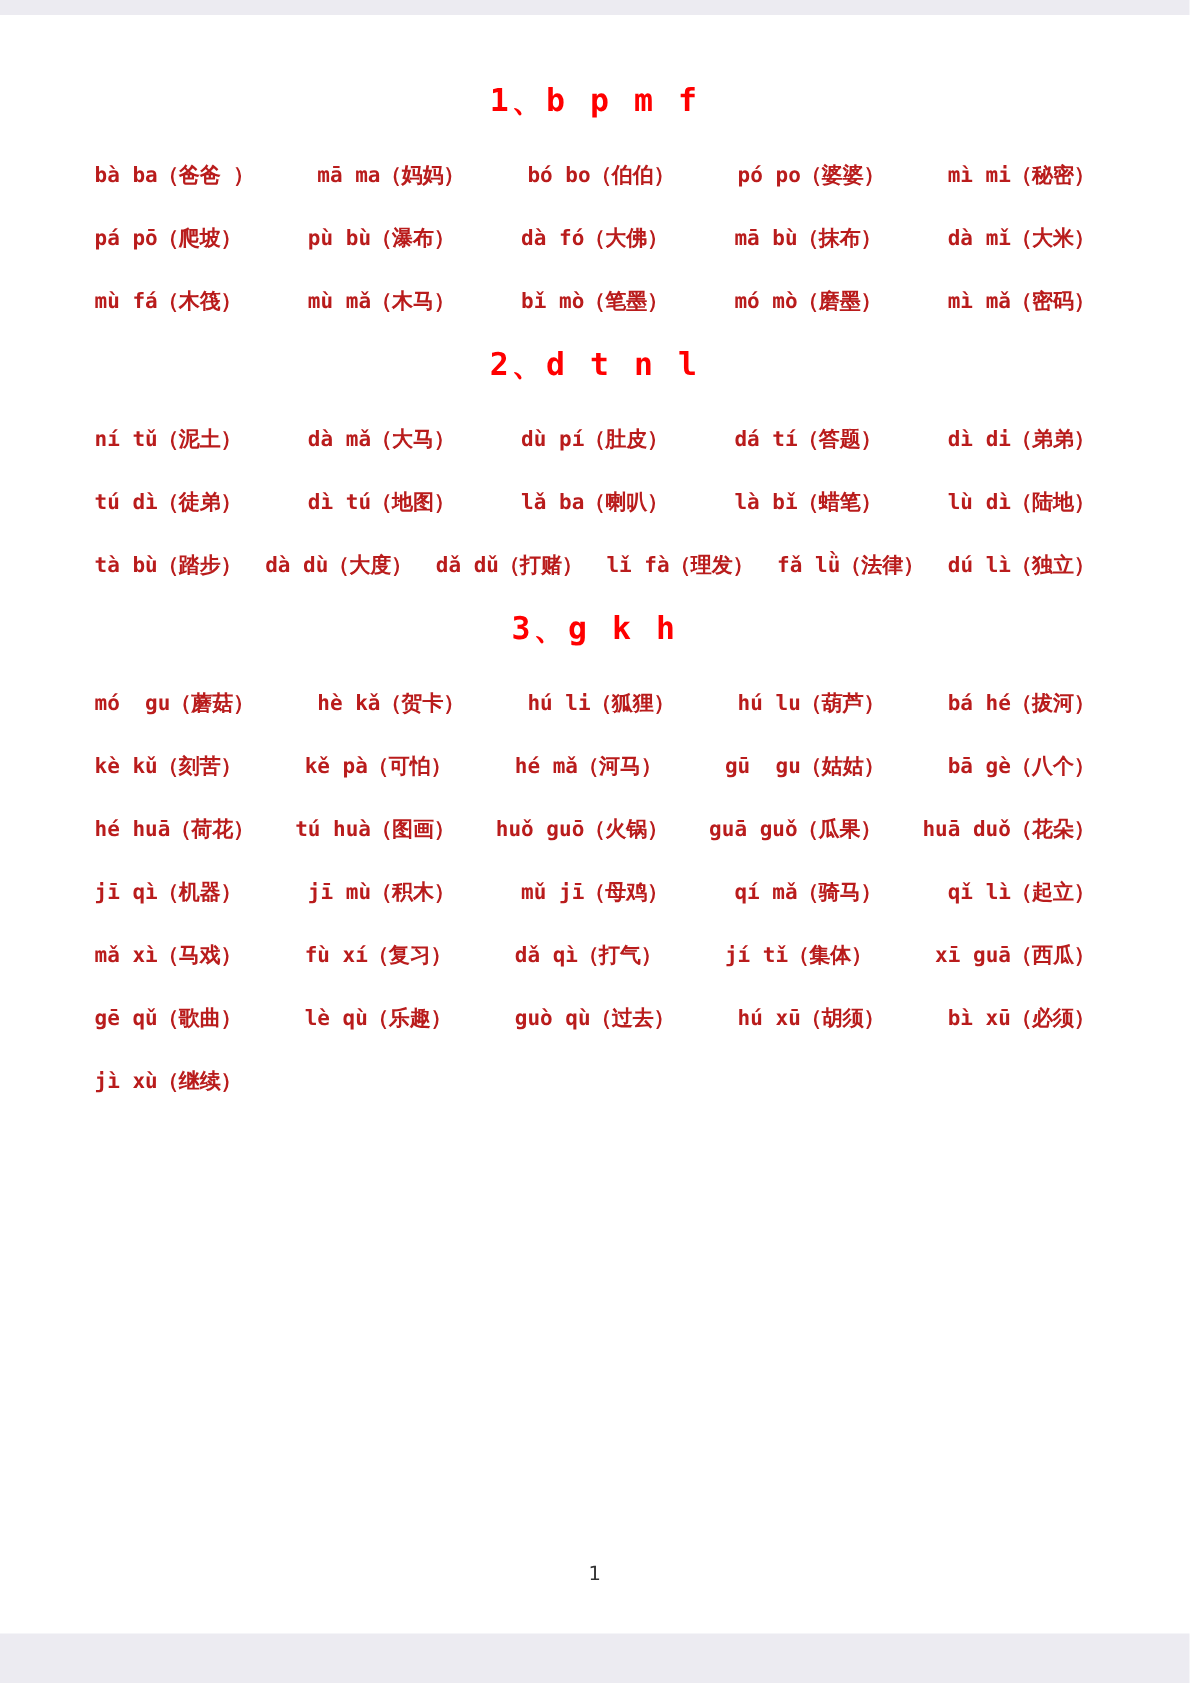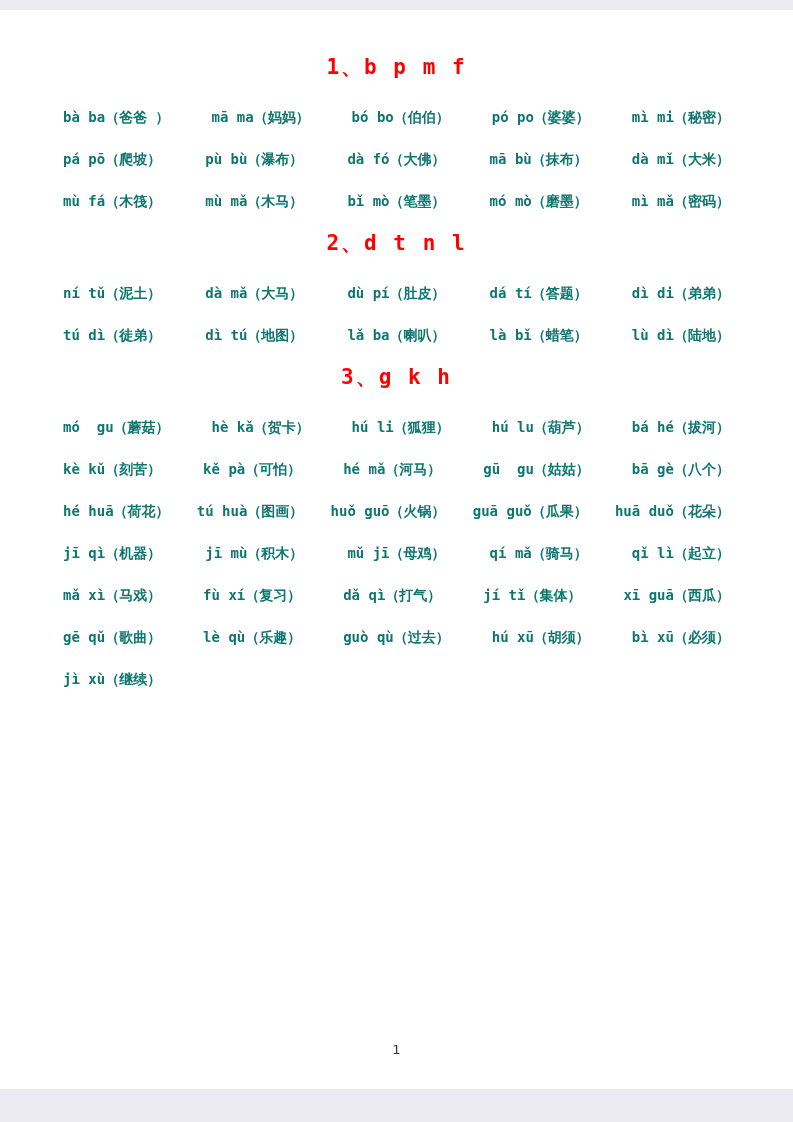--- a/index.html
+++ b/index.html
@@ -47,21 +47,21 @@
     margin-bottom: 32px;
   }
   .section:first-child .section-title { margin-top: 0; }
   .row {
     display: flex;
     justify-content: space-between;
     align-items: flex-end;
     font-weight: bold;
     font-size: 14px;
     line-height: 18px;
-    color: #0f766e;
+    color: #b91c1c;
     margin-bottom: 24px;
   }
   .entry {
     white-space: pre;
   }
   .page-number {
     position: absolute;
     top: 1042px;
     left: 0;
     width: 793px;
@@ -117,20 +117,28 @@
             <span class="entry">dá tí（答题）</span>
             <span class="entry">dì di（弟弟）</span>
           </div>
           <div class="row">
             <span class="entry">tú dì（徒弟）</span>
             <span class="entry">dì tú（地图）</span>
             <span class="entry">lǎ ba（喇叭）</span>
             <span class="entry">là bǐ（蜡笔）</span>
             <span class="entry">lù dì（陆地）</span>
           </div>
+          <div class="row">
+            <span class="entry">tà bù（踏步）</span>
+            <span class="entry">dà dù（大度）</span>
+            <span class="entry">dǎ dǔ（打赌）</span>
+            <span class="entry">lǐ fà（理发）</span>
+            <span class="entry">fǎ lǜ（法律）</span>
+            <span class="entry">dú lì（独立）</span>
+          </div>
         </div>
     </div>
 
     <div class="section">
       <h2 class="section-title">3、g k h</h2>
       <div class="rows">
           <div class="row">
             <span class="entry">mó  gu（蘑菇）</span>
             <span class="entry">hè kǎ（贺卡）</span>
             <span class="entry">hú li（狐狸）</span>

